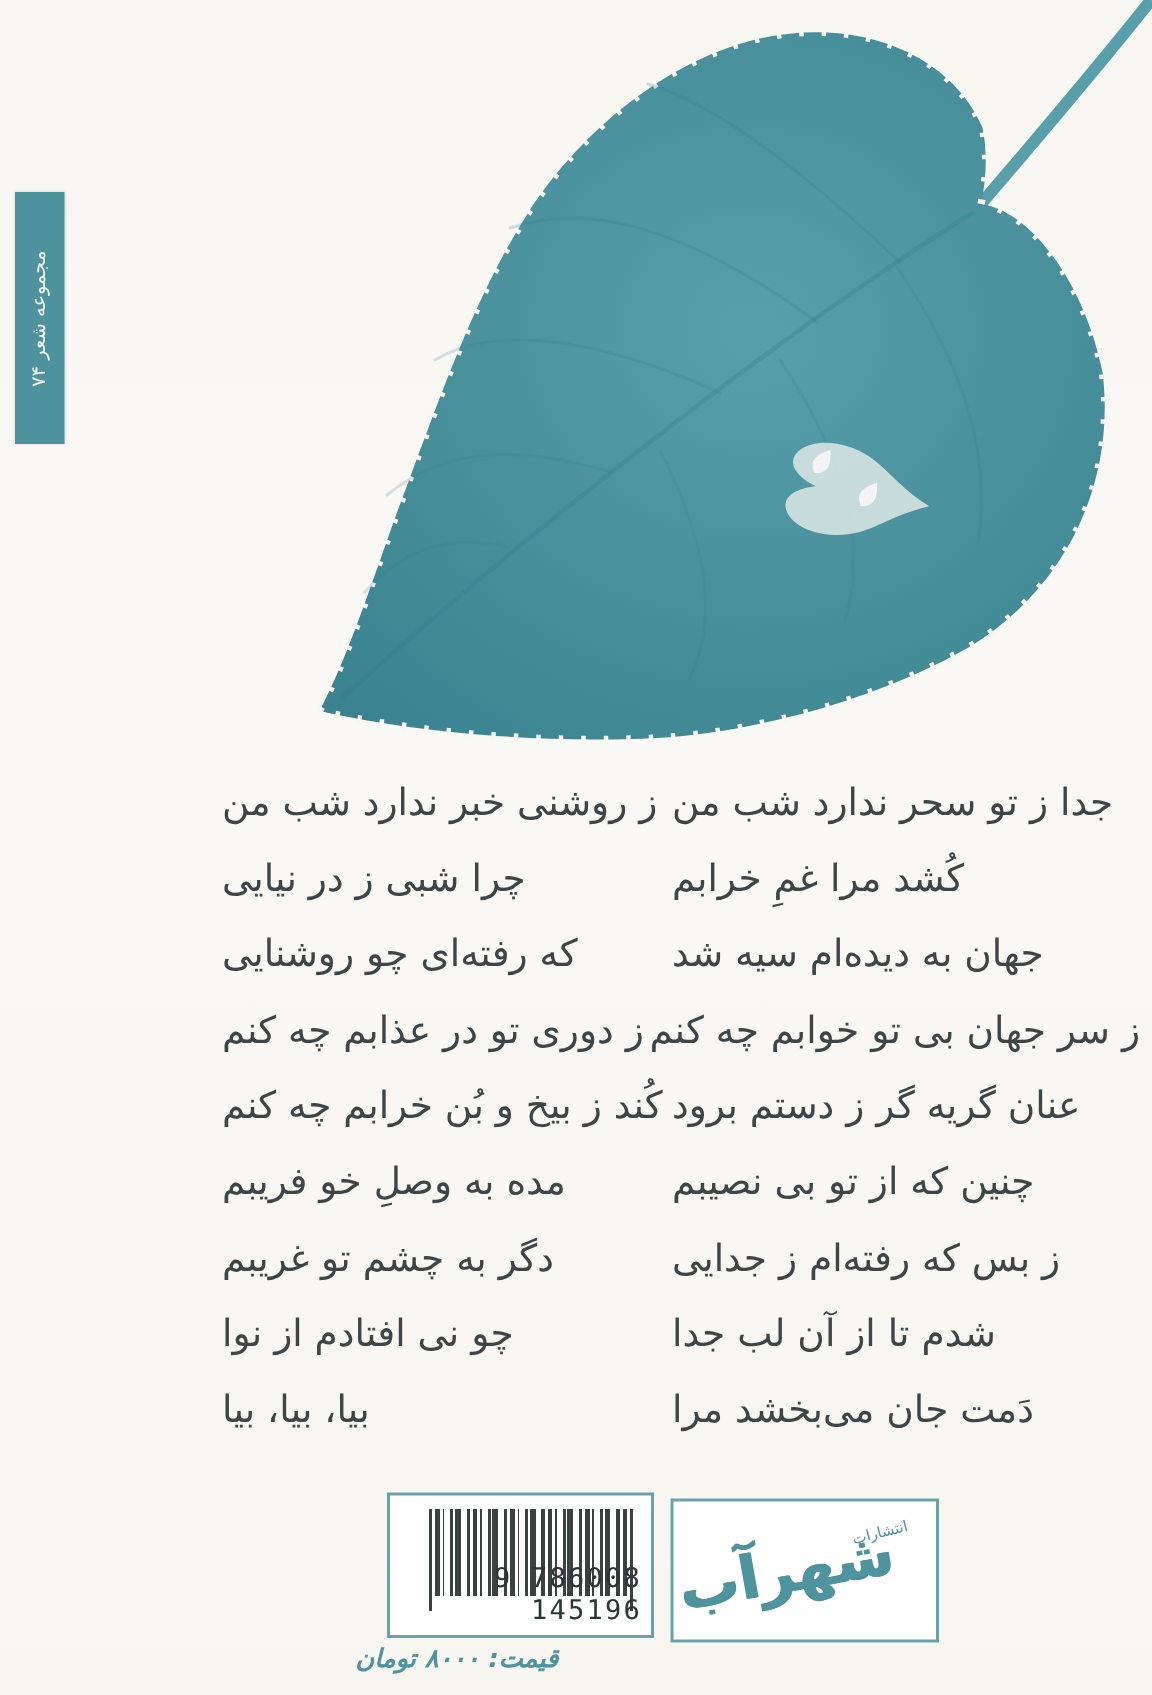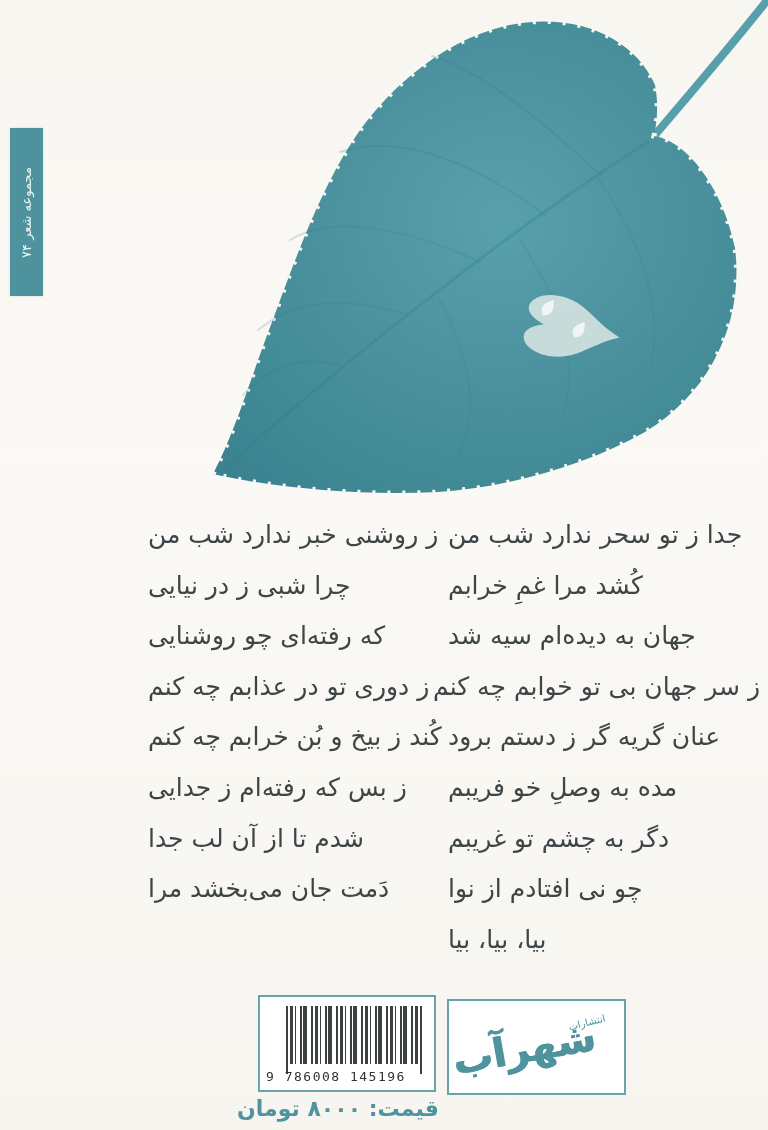--- a/index.html
+++ b/index.html
@@ -38,41 +38,41 @@
       #3c4140 9px 10px,#ffffff 10px 14px,#3c4140 14px 16px,#ffffff 16px 17px,
       #3c4140 17px 21px,#ffffff 21px 25px);
   }
   .barcode-guard-l,.barcode-guard-r{
     position:absolute;top:9px;height:68px;width:2px;background:#3c4140;
   }
   .barcode-guard-l{left:26px;}
   .barcode-guard-r{right:12px;}
   .barcode-digits{
     position:absolute;left:6px;right:6px;bottom:6px;
-    font-family:"DejaVu Sans Mono",monospace;font-size:13px;
-    letter-spacing:1.5px;color:#2f3434;text-align:left;background:transparent;
+    font-family:"DejaVu Sans Mono",monospace;font-size:18px;
+    letter-spacing:1.5px;color:#2f3434;text-align:right;background:transparent;
     direction:ltr;
   }
   .logo-box{
     position:absolute;left:447px;top:999px;width:179px;height:96px;
     background:#ffffff;border:2px solid #69a2ab;box-sizing:border-box;overflow:hidden;
   }
   .logo-small{
     position:absolute;top:16px;right:18px;font-size:10px;color:#4e939d;
     transform:rotate(-14deg);direction:rtl;
   }
   .logo-main{
     position:absolute;top:24px;right:28px;left:6px;
     font-size:40px;font-weight:bold;color:#4e939d;
     transform:rotate(-10deg);direction:rtl;text-align:center;
     text-shadow:1px 0 0 #4e939d;
   }
   .price{
     position:absolute;left:237px;top:1096px;color:#4e939d;
-    font-size:22px;font-weight:bold;direction:rtl;white-space:nowrap;
+    font-size:17px;font-weight:bold;direction:rtl;white-space:nowrap;font-style:italic;
   }
 </style>
 </head>
 <body>
 
 <div class="spine-bar">
   <span class="spine-label">مجموعه شعر ۷۴</span>
 </div>
 
 <div class="leaf-wrap">
@@ -135,20 +135,21 @@
   <div class="hemistich">جدا ز تو سحر ندارد شب من</div>
   <div class="hemistich">ز روشنی خبر ندارد شب من</div>
   <div class="hemistich">کُشد مرا غمِ خرابم</div>
   <div class="hemistich">چرا شبی ز در نیایی</div>
   <div class="hemistich">جهان به دیده‌ام سیه شد</div>
   <div class="hemistich">که رفته‌ای چو روشنایی</div>
   <div class="hemistich">ز سر جهان بی تو خوابم چه کنم</div>
   <div class="hemistich">ز دوری تو در عذابم چه کنم</div>
   <div class="hemistich">عنان گریه گر ز دستم برود</div>
   <div class="hemistich">کُند ز بیخ و بُن خرابم چه کنم</div>
+  <div class="hemistich">چنین که از تو بی نصیبم</div>
   <div class="hemistich">مده به وصلِ خو فریبم</div>
   <div class="hemistich">ز بس که رفته‌ام ز جدایی</div>
   <div class="hemistich">دگر به چشم تو غریبم</div>
   <div class="hemistich">شدم تا از آن لب جدا</div>
   <div class="hemistich">چو نی افتادم از نوا</div>
   <div class="hemistich">دَمت جان می‌بخشد مرا</div>
   <div class="hemistich">بیا، بیا، بیا</div>
 </div>
 
 <div class="barcode-box">

